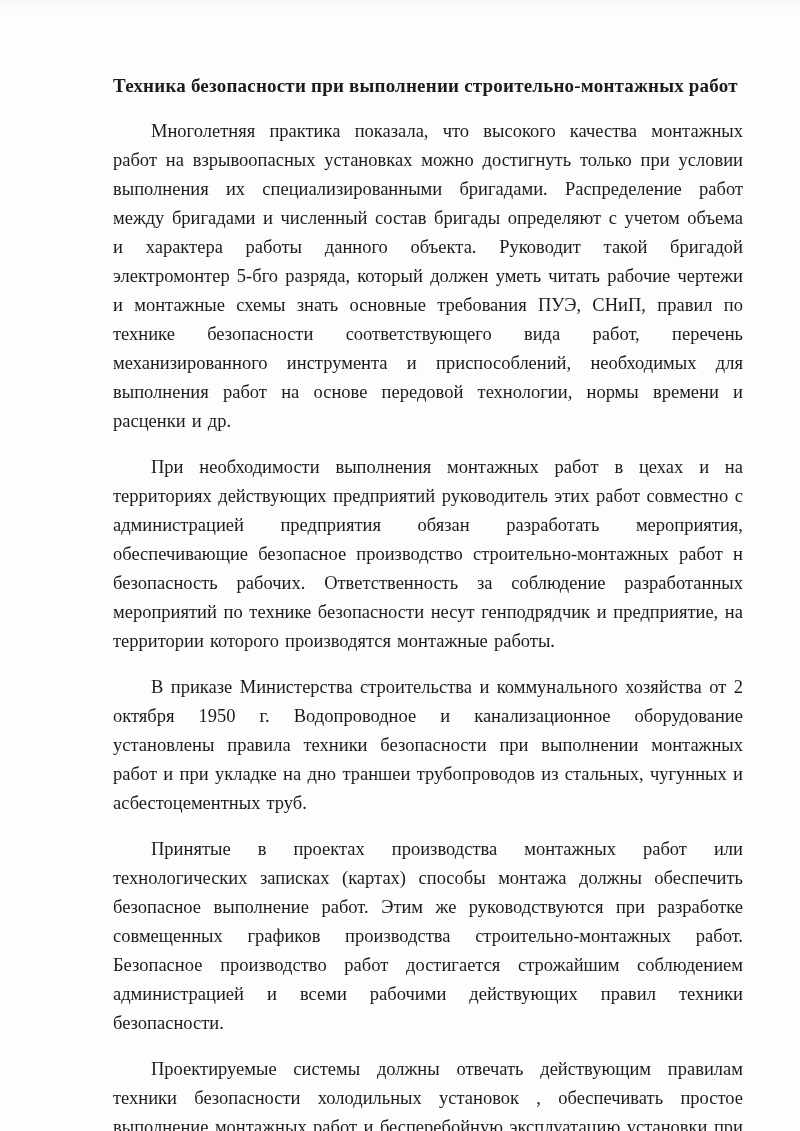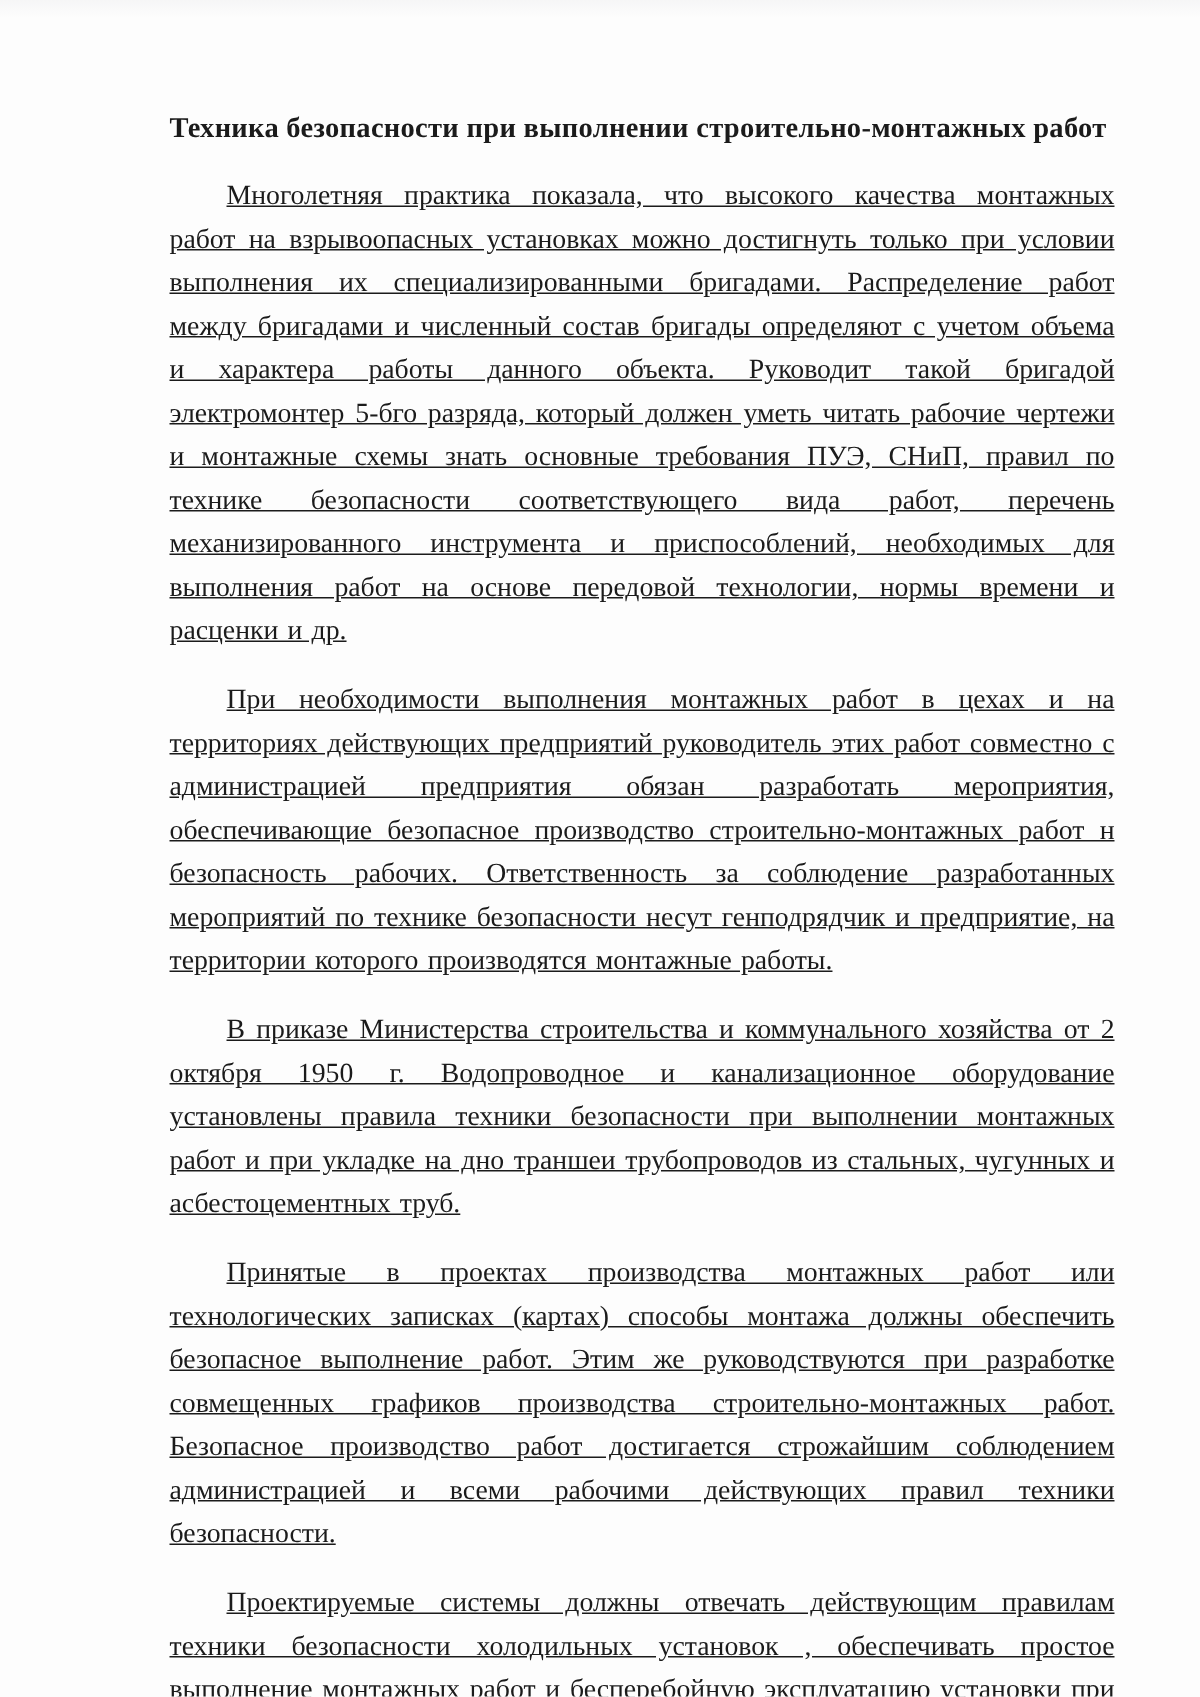--- a/index.html
+++ b/index.html
@@ -31,21 +31,20 @@
     text-align: left;
     letter-spacing: 0.2px;
   }
   .para {
     margin: 0 0 17px 0;
     font-size: 18.5px;
     line-height: 29px;
     text-align: justify;
     text-indent: 38px;
     word-spacing: 1.5px;
-    text-decoration: underline;
   }
 </style>
 </head>
 <body>
 
 <div class="page">
   <h1 class="doc-title">Техника безопасности при выполнении строительно-монтажных работ</h1>
 
   <p class="para">Многолетняя практика показала, что высокого качества монтажных работ на взрывоопасных установках можно достигнуть только при условии выполнения их специализированными бригадами. Распределение работ между бригадами и численный состав бригады определяют с учетом объема и характера работы данного объекта. Руководит такой бригадой электромонтер 5-бго разряда, который должен уметь читать рабочие чертежи и монтажные схемы знать основные требования ПУЭ, СНиП, правил по технике безопасности соответствующего вида работ, перечень механизированного инструмента и приспособлений, необходимых для выполнения работ на основе передовой технологии, нормы времени и расценки и др.</p>
 

